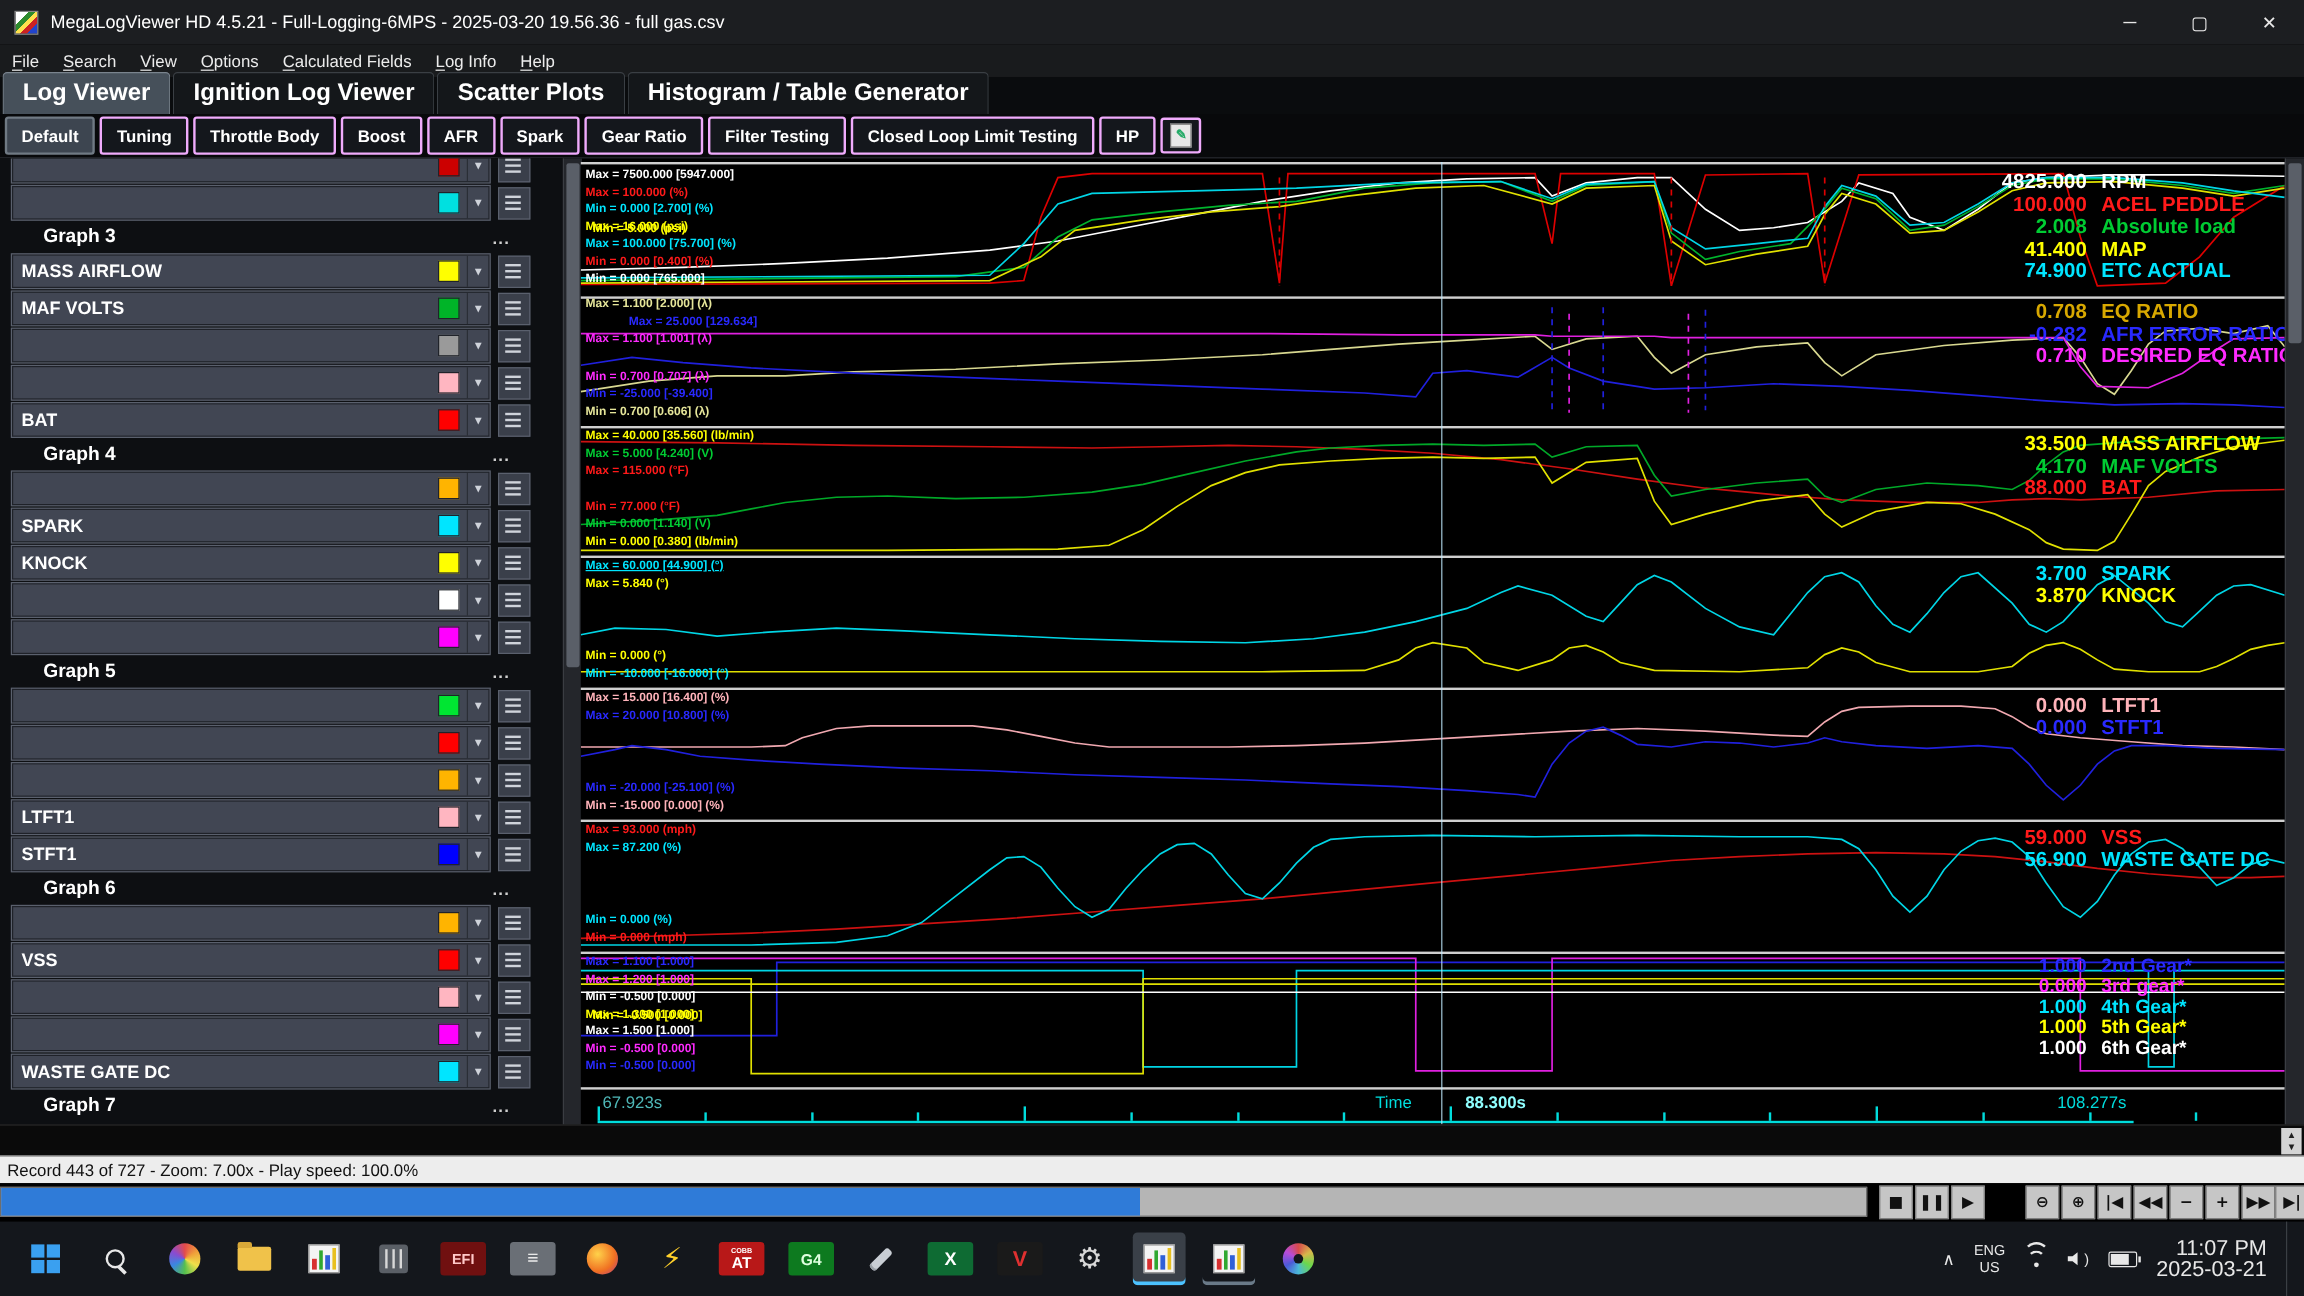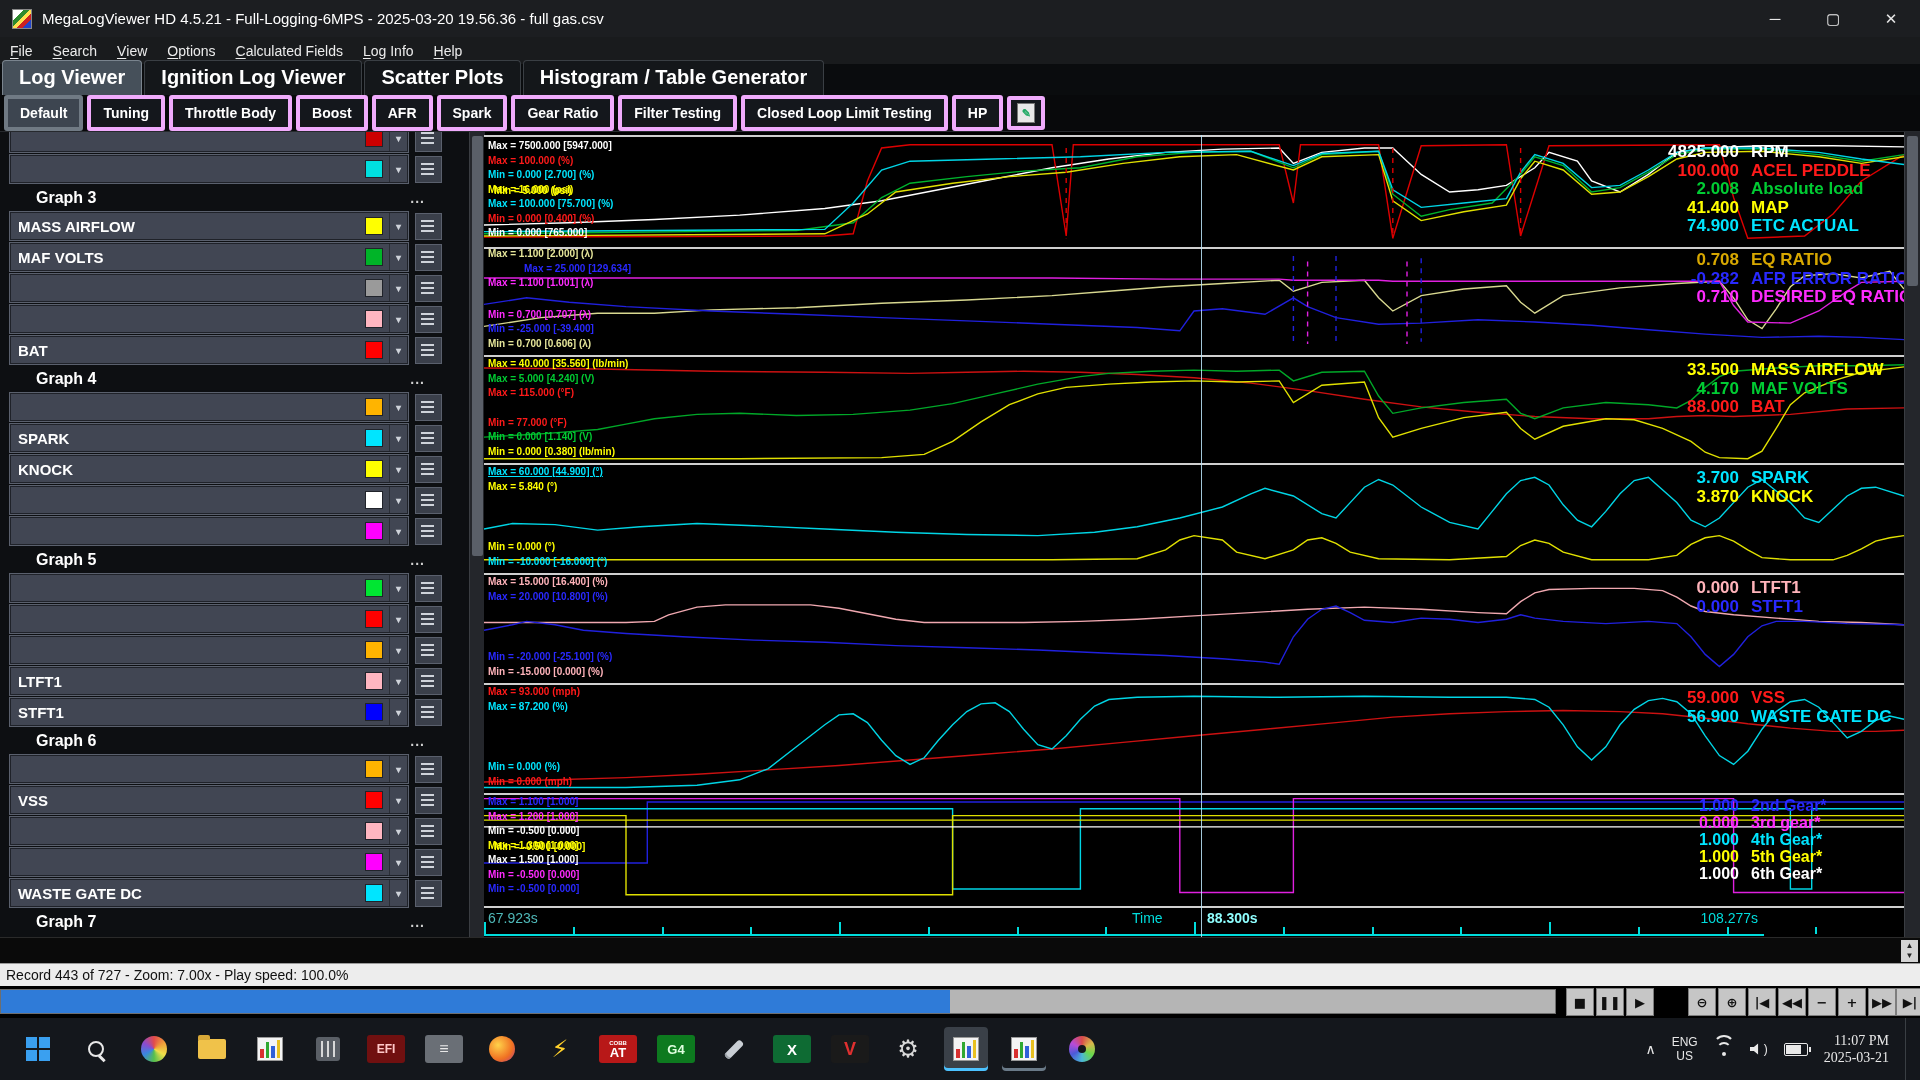--- a/index.html
+++ b/index.html
@@ -20,21 +20,21 @@
   .menu-item u{text-underline-offset:2px;}
   
   #maintabs{position:absolute;left:0;top:64px;width:1920px;height:31px;background:#0a0c0e;
             display:flex;align-items:flex-end;border-bottom:1px solid #3a3f44;}
   .maintab{margin-left:2px;padding:5px 16px 6px;background:#14171a;border:1px solid #3a3f44;border-bottom:none;
            border-radius:4px 4px 0 0;color:#fff;font-weight:bold;font-size:20px;margin-top:28px;}
   .maintab.active{background:#46505a;border-color:#7a848e;}
   
   #subtabs{position:absolute;left:0;top:95px;width:1920px;height:36px;background:#08090b;
            display:flex;align-items:center;border-bottom:1px solid #26292d;}
-  .subtab{margin-left:4px;padding:6px 12px;background:#14171c;border:4px solid #f0abfc;border-radius:3px;
+  .subtab{margin-left:4px;padding:6px 12px;background:#14171c;border:2px solid #f0abfc;border-radius:3px;
           color:#fff;font-weight:bold;font-size:14px;}
   .subtab.active{background:#3d4550;border-color:#707a84;}
   .subtab.icontab{padding:3px 6px;}
   .page-ico{display:inline-block;width:16px;height:18px;background:#e8e8e8;border:1px solid #777;
             color:#2a6;font-size:11px;text-align:center;line-height:18px;}
   
   #sidebar{position:absolute;left:0;top:132px;width:469px;height:811px;background:#0d0f12;overflow:hidden;}
   .g-header{height:22px;margin:4px 0 2px 0;display:flex;align-items:center;color:#fff;
             font-size:16px;font-weight:bold;padding-left:36px;}
   .g-header .dots{margin-left:auto;margin-right:44px;color:#cfcfcf;letter-spacing:1px;font-size:14px;}
@@ -61,21 +61,21 @@
   .labblock.top{top:2px;} .labblock.bot{bottom:4px;}
   .lab{position:relative;}
   .lab .ovl{position:absolute;left:6px;top:1px;}
   .vals{position:absolute;left:1130px;top:6px;font-weight:bold;font-size:17px;line-height:18.5px;}
   .vrow{display:flex;white-space:nowrap;}
   .vrow .v{width:125px;text-align:right;}
   .vrow .n{margin-left:12px;}
   .vals.small{font-size:16px;line-height:17px;top:4px;}
   #cursor{position:absolute;left:717px;top:0;width:1px;height:802px;background:#bfeaff;opacity:.85;}
   
-  #taxis{position:absolute;left:0;top:771px;width:1280px;height:31px;}
+  #taxis{position:absolute;left:14px;top:771px;width:1280px;height:31px;}
   #taxis .baseline{position:absolute;left:0;bottom:1px;width:100%;height:2px;background:#00dcdc;}
   .tick{position:absolute;bottom:3px;width:2px;background:#00dcdc;}
   .tlabel{position:absolute;top:4px;font-size:14px;color:#00dcdc;white-space:nowrap;}
   
   #understrip{position:absolute;left:0;top:937px;width:1920px;height:26px;background:#0a0a0a;
               border-top:1px solid #2a2a2a;}
   #corner-arrows{position:absolute;right:2px;top:2px;width:17px;height:22px;background:#d4d4d4;
                  display:flex;flex-direction:column;align-items:center;justify-content:center;
                  font-size:8px;color:#222;line-height:10px;}
   #statusbar{position:absolute;left:0;top:963px;width:1920px;height:23px;background:#ededed;
@@ -131,21 +131,21 @@
   .wifiic i:nth-child(1){width:18px;height:18px;}
   .wifiic i:nth-child(2){width:11px;height:11px;}
   .wifiic i:nth-child(3){width:4px;height:4px;background:#e8e8e8;border:none;border-radius:50%;bottom:1px;}
   .spk{display:flex;align-items:center;gap:2px;}
   .spk i{width:12px;height:12px;background:#e8e8e8;
          clip-path:polygon(0 33%,35% 33%,70% 5%,70% 95%,35% 67%,0 67%);}
   .spk s{text-decoration:none;font-size:12px;color:#e8e8e8;}
   .batt{position:relative;width:22px;height:11px;border:1px solid #e8e8e8;border-radius:2px;}
   .batt i{position:absolute;left:1px;top:1px;bottom:1px;width:70%;background:#e8e8e8;}
   .batt:after{content:"";position:absolute;right:-4px;top:3px;width:2px;height:5px;background:#e8e8e8;}
-  .clock{font-size:14px;line-height:17px;text-align:right;font-family:Liberation Serif, serif;}
+  .clock{font-size:18px;line-height:17px;text-align:right;}
   #show-desktop{width:6px;height:62px;border-left:1px solid #3a3f44;}
 </style>
 </head>
 <body>
 
 <div id="app">
 
   <div id="titlebar">
     <span id="app-icon"></span>
     <span>MegaLogViewer HD 4.5.21 - Full-Logging-6MPS - 2025-03-20 19.56.36 - full gas.csv</span>

